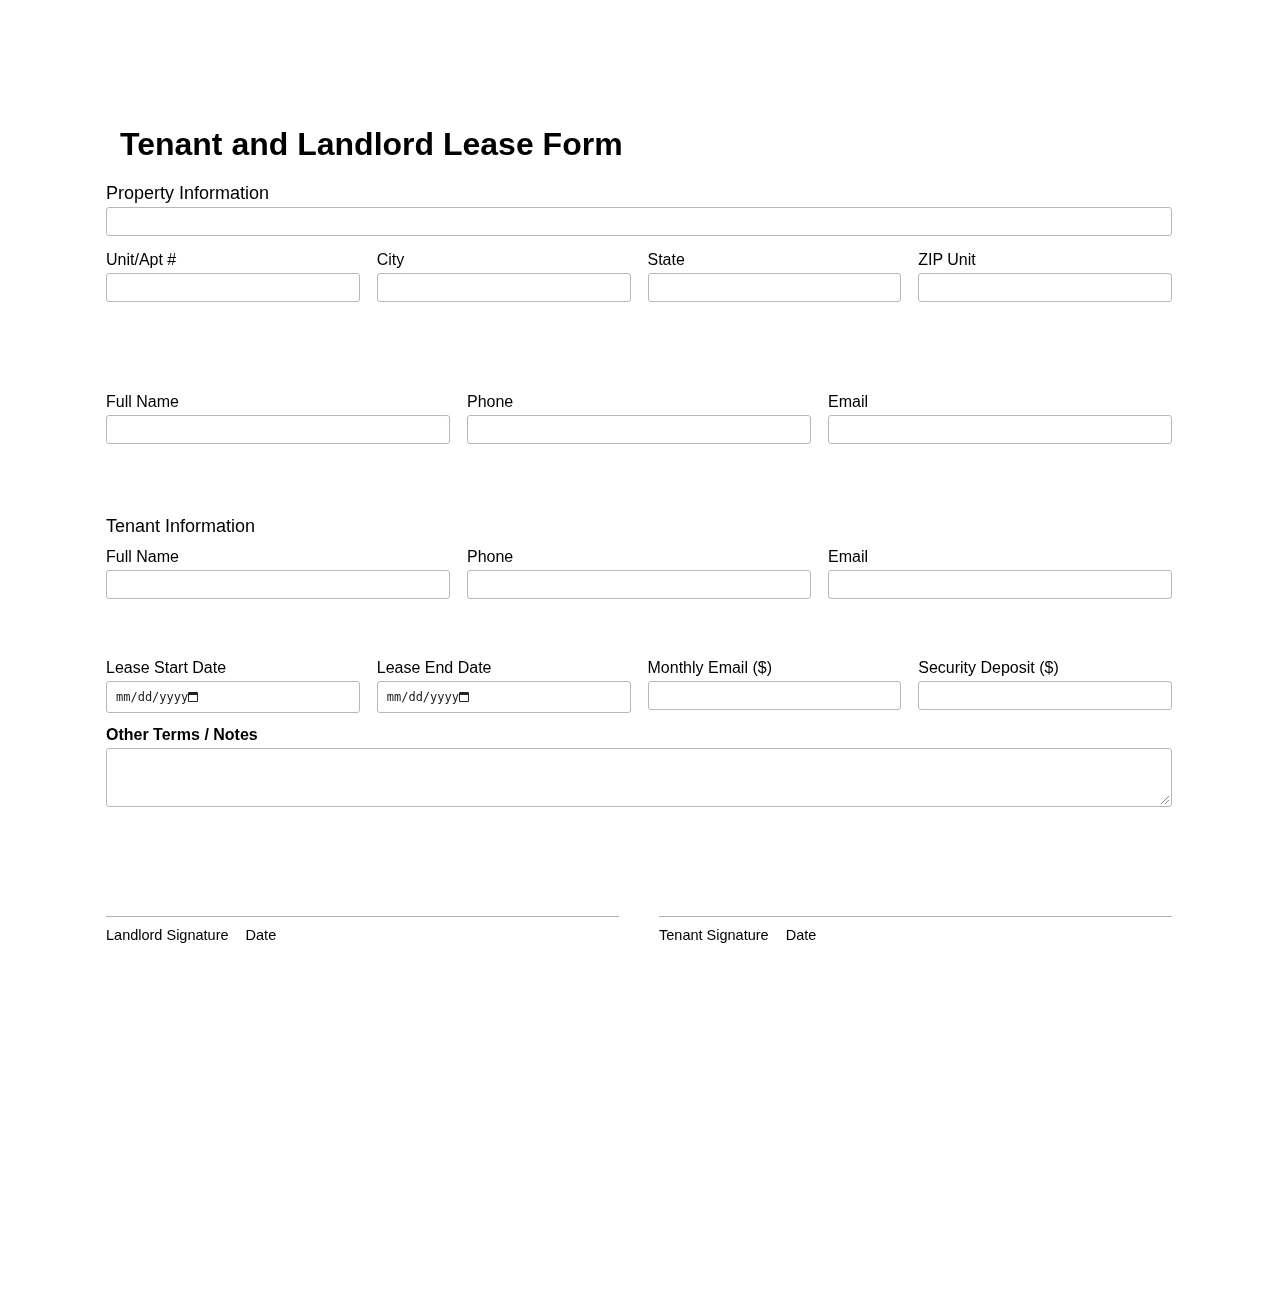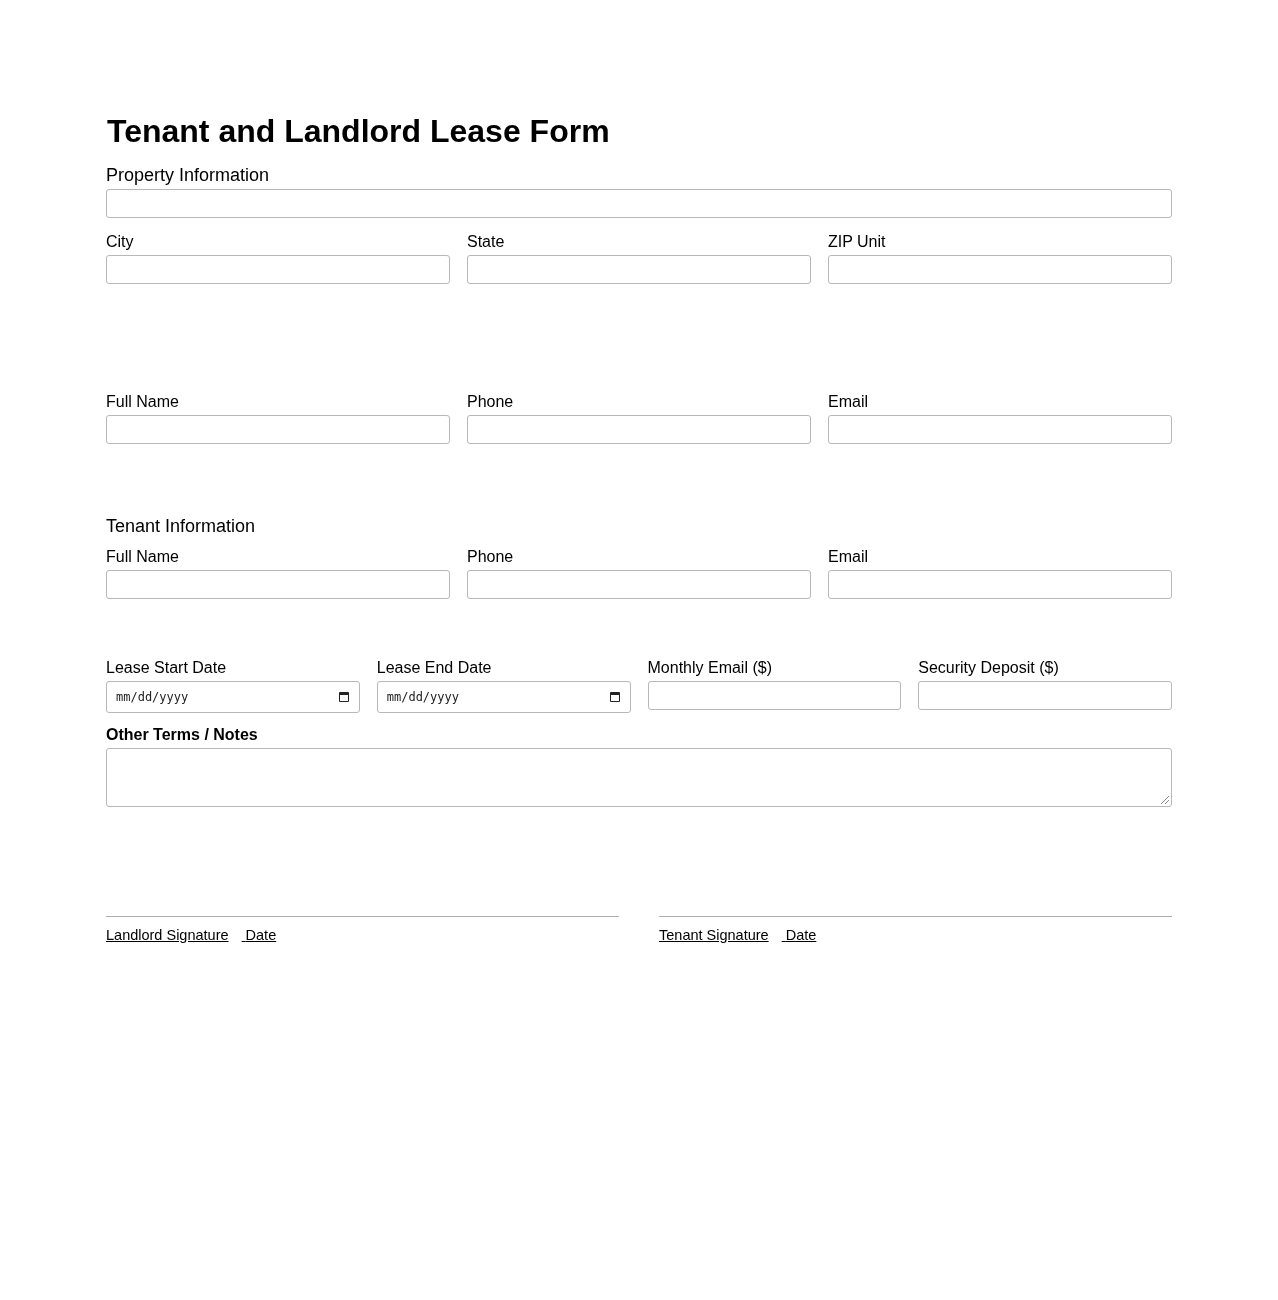--- a/index.html
+++ b/index.html
@@ -1,45 +1,49 @@
 <!DOCTYPE html>
 <html><head>
   <meta charset="utf-8">
   <style>
     html, body { margin: 0; padding: 0; background: #ffffff; }
     body { font-family: "Liberation Sans", sans-serif; color: #000; width: 1278px; height: 1300px; position: relative; }
     .container { position: absolute; left: 106px; top: 0; width: 1066px; }
-    h1.title { margin: 0; position: absolute; top: 112px; left: 1px; font-size: 32px; font-weight: bold; line-height: 38px; white-space: nowrap; }
+    h1.title { margin: 13px; position: absolute; top: 112px; left: 1px; font-size: 32px; font-weight: bold; line-height: 38px; white-space: nowrap; }
     .section { position: absolute; left: 0; width: 1066px; }
     .section-title { font-size: 18px; line-height: 22px; margin: 0; height: 22px; }
     .label { font-size: 16px; line-height: 20px; display: block; margin-top: 10px; height: 20px; }
     .row { display: flex; gap: 17px; }
     .col { flex: 1 1 0; min-width: 0; }
     .field { box-sizing: border-box; width: 100%; height: 29px; border: 1px solid #b8b8b8; border-radius: 3px; background: #fff; margin-top: 3px; display: block; }
-    .date-field { box-sizing: border-box; width: 100%; height: 32px; border: 1px solid #b8b8b8; border-radius: 3px; background: #fff; margin-top: 3px; display: flex; align-items: center; justify-content: space-between; padding: 0 10px 0 9px; }
+    .date-field { box-sizing: border-box; width: 100%; height: 32px; border: 1px solid #b8b8b8; border-radius: 3px; background: #fff; margin-top: 3px; display: flex; align-items: center; justify-content: flex-start; padding: 0 10px 0 9px; }
     .date-placeholder { font-family: "DejaVu Sans Mono", monospace; font-size: 12px; color: #222; letter-spacing: 0px; }
     .cal-icon { width: 10px; height: 10px; border: 1.5px solid #222; border-top-width: 3px; border-radius: 1px; box-sizing: border-box; }
     .textarea { box-sizing: border-box; width: 100%; height: 59px; border: 1px solid #b8b8b8; border-radius: 3px; margin-top: 3px; position: relative; background: #fff; }
     .resize-handle { position: absolute; right: 2px; bottom: 2px; width: 8px; height: 8px;
       background: linear-gradient(135deg, transparent 0 45%, #888 45% 55%, transparent 55% 70%, #888 70% 80%, transparent 80%); }
-    .sig-row { position: absolute; top: 916px; left: 0; width: 1066px; display: flex; gap: 40px; text-decoration: underline; }
+    .sig-row { position: absolute; top: 916px; left: 0; width: 1066px; display: flex; gap: 40px; }
     .sig-block { flex: 1 1 0; border-top: 1px solid #b0b0b0; padding-top: 9px; }
     .sig-text { font-size: 14.5px; line-height: 18px; }
     .sig-text span { margin-right: 13px; }
   </style>
 </head>
 <body>
 
 <div class="container">
   <h1 class="title">Tenant and Landlord Lease Form</h1>
 
-  <div class="section" style="top:164px;">
+  <div class="section" style="top:182px;">
     <div class="section-title">Property Information</div>
     <input class="field" type="text" value="" style="">
     <div class="row" style="margin-top:4px;">
+      <div class="col">
+        <span class="label">Unit/Apt #</span>
+        <input class="field" type="text" value="" style="">
+      </div>
       <div class="col">
         <span class="label">City</span>
         <input class="field" type="text" value="" style="">
       </div>
       <div class="col">
         <span class="label">State</span>
         <input class="field" type="text" value="" style="">
       </div>
       <div class="col">
         <span class="label">ZIP Unit</span>

